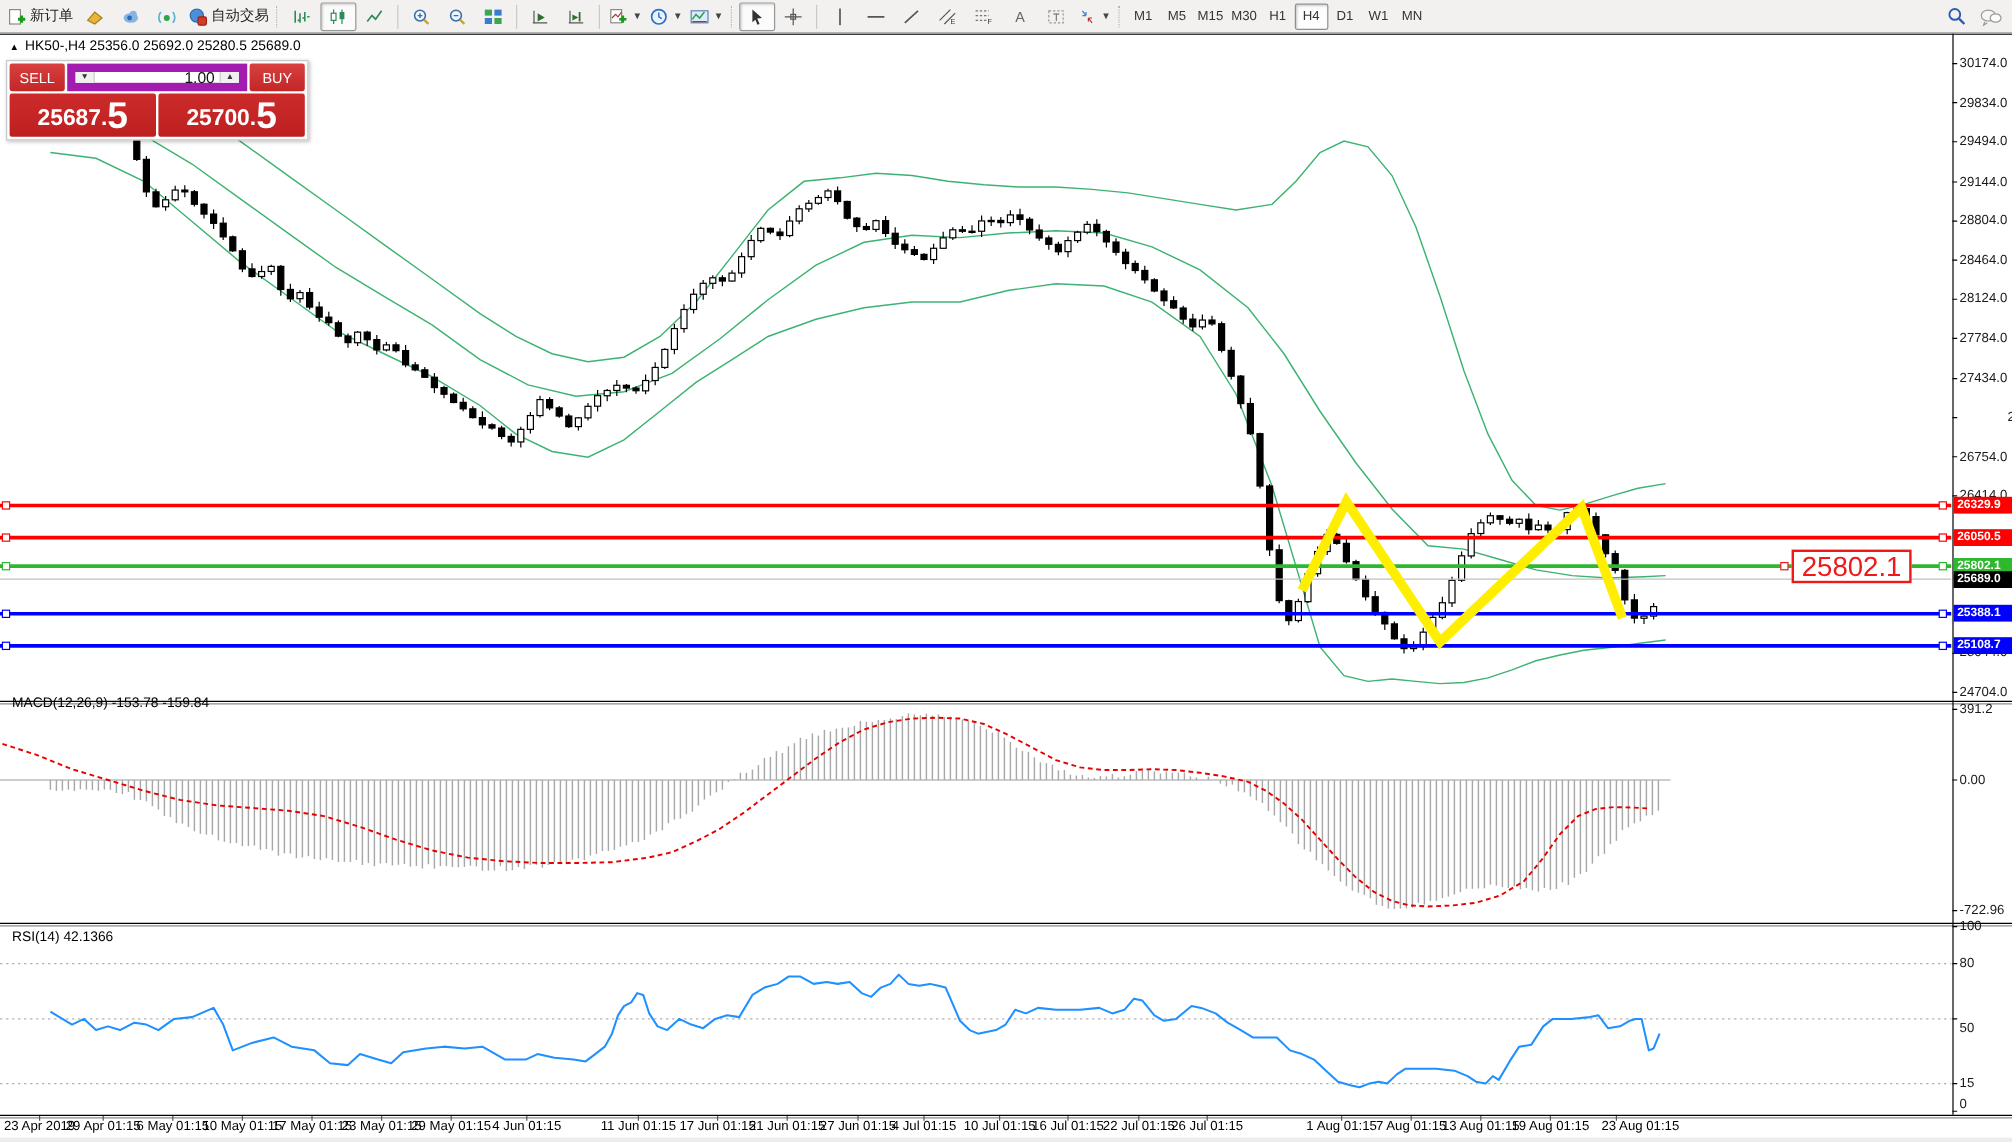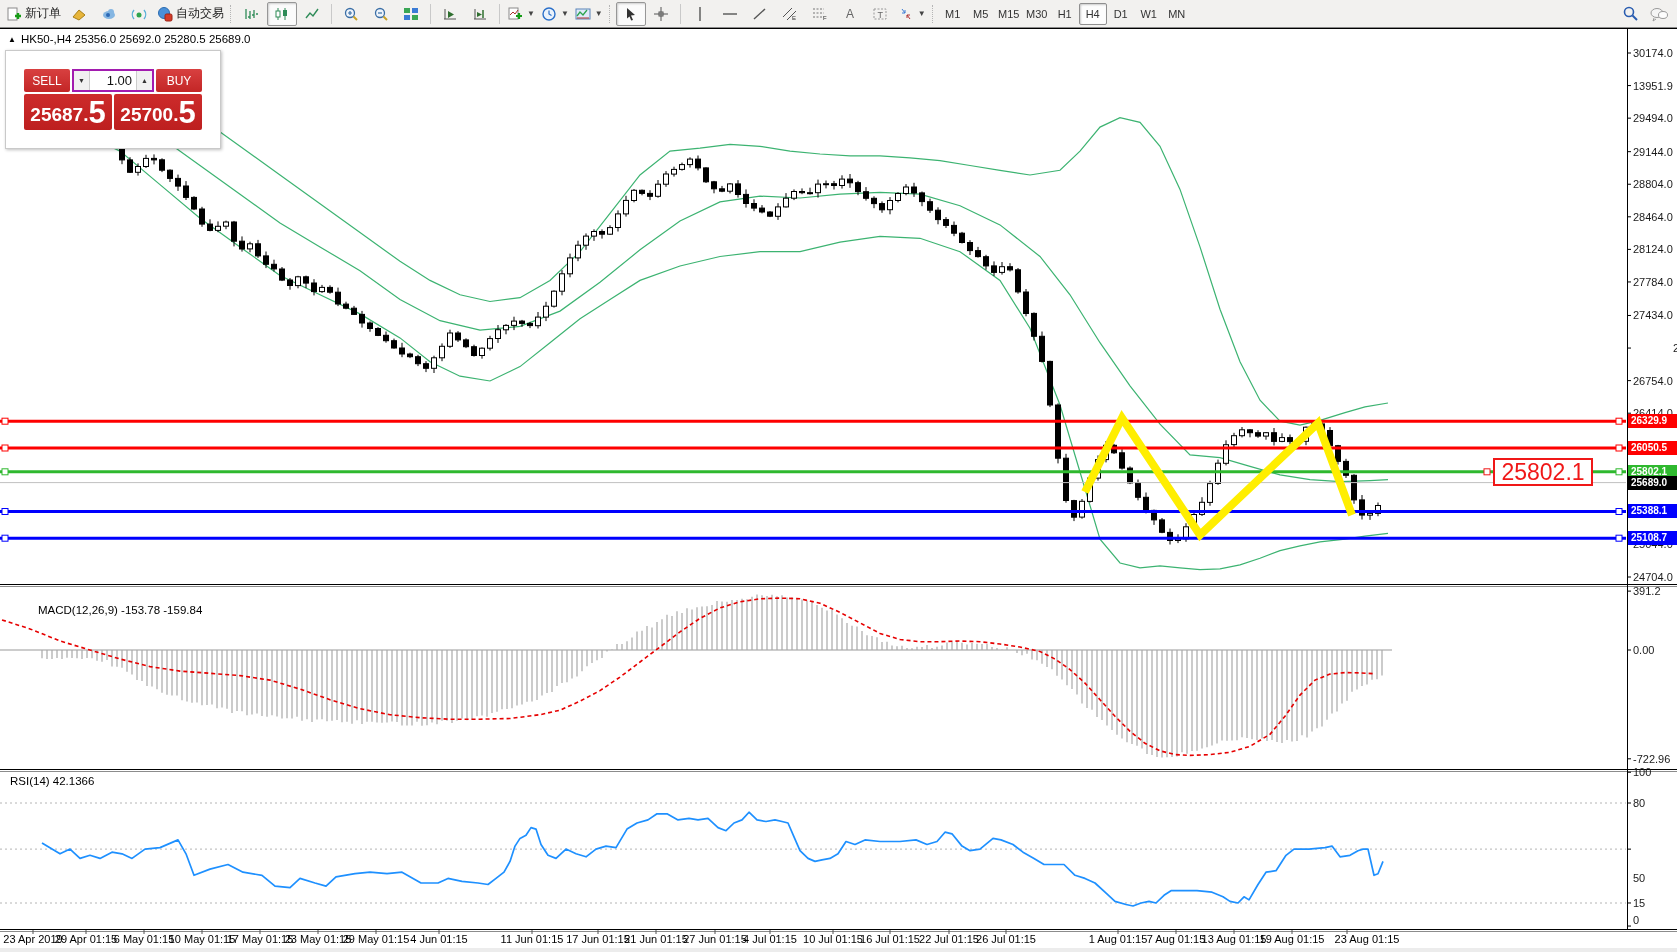--- a/index.html
+++ b/index.html
@@ -18,26 +18,26 @@
       font-size:11px;color:#333;border:1px solid transparent;border-radius:2px;}
   .tf.active{background:#fdfdfd;border-color:#8f8f8f;box-shadow:inset 1px 1px 2px rgba(0,0,0,.2);}
   #tb-right{margin-left:auto;display:flex;align-items:center;margin-right:8px;gap:10px;}
   
   #chart-wrap{position:absolute;left:0;top:28px;width:1677px;height:924px;background:#fff;}
   #chart-svg{position:absolute;left:0;top:0;}
   .abs{position:absolute;}
   #chart-header{left:8px;top:5px;font-size:11.5px;color:#000;display:flex;align-items:center;gap:5px;}
   #chart-header .tri{font-size:8px;}
   
-  #trade-panel{left:5px;top:22px;width:216px;background:#fff;border:1px solid #c9c9c9;
-               box-shadow:1px 1px 3px rgba(0,0,0,.25);padding:18px;box-sizing:border-box;}
+  #trade-panel{left:5px;top:22px;width:252px;background:#fff;border:1px solid #c9c9c9;
+               box-shadow:1px 1px 3px rgba(0,0,0,.25);padding:2px;box-sizing:border-box;}
   #tp-row1{display:flex;height:23px;gap:2px;}
   .tp-btn{flex:0 0 46px;background:linear-gradient(#d84040,#c32626);color:#fff;font-size:12px;
           display:flex;align-items:center;justify-content:center;border-radius:2px;}
-  #tp-spin{flex:1;display:flex;border:2px solid #a21caf;background:#fff;}
+  #tp-spin{flex:1;display:flex;border:7px solid #a21caf;background:#fff;}
   .spin-btn{width:15px;background:#f1f1f1;border-right:1px solid #ccc;display:flex;align-items:center;
             justify-content:center;font-size:7px;color:#333;}
   .spin-btn.up{border-right:none;border-left:1px solid #ccc;}
   #tp-vol{flex:1;display:flex;align-items:center;justify-content:flex-end;padding-right:4px;font-size:13px;}
   #tp-row2{display:flex;height:36px;gap:2px;margin-top:2px;}
   .tp-price{flex:1;background:linear-gradient(#cd2b2b,#bd1f1f);color:#fff;display:flex;align-items:flex-end;
             justify-content:center;border-radius:2px;padding-bottom:2px;}
   .tp-price .pmain{font-size:19px;font-weight:bold;line-height:26px;}
   .tp-price .pbig{font-size:31px;font-weight:bold;line-height:30px;}
   
@@ -1017,28 +1017,28 @@
         <span class="pmain">25687.</span>
           <span class="pbig">5</span>
       </div>
       <div class="tp-price">
         <span class="pmain">25700.</span>
           <span class="pbig">5</span>
       </div>
     </div>
   </div>
 
-  <div class="abs ind-label" style="left:10px;top:576px;margin-left:28px;">MACD(12,26,9) -153.78 -159.84</div>
+  <div class="abs ind-label" style="left:10px;top:552px;">MACD(12,26,9) -153.78 -159.84</div>
   <div class="abs ind-label" style="left:10px;top:747px;">RSI(14) 42.1366</div>
 
   <div id="price-callout" class="abs" style="left:1493px;top:430px;">25802.1</div>
 
   <div id="price-axis">
       <div class="ptick" style="top:19px;">30174.0</div>
-      <div class="ptick" style="top:52px;">13951.9</div>
+      <div class="ptick" style="top:52px;">29834.0</div>
       <div class="ptick" style="top:84px;">29494.0</div>
       <div class="ptick" style="top:118px;">29144.0</div>
       <div class="ptick" style="top:150px;">28804.0</div>
       <div class="ptick" style="top:183px;">28464.0</div>
       <div class="ptick" style="top:215px;">28124.0</div>
       <div class="ptick" style="top:248px;">27784.0</div>
       <div class="ptick" style="top:281px;">27434.0</div>
       <div class="ptick" style="top:314px;margin-left:40px;">27094.0</div>
       <div class="ptick" style="top:347px;">26754.0</div>
       <div class="ptick" style="top:379px;">26414.0</div>
@@ -1054,21 +1054,21 @@
       <div class="hl-label" style="top:448px;background:#000000;">25689.0</div>
     </div>
   <div id="macd-axis">
       <div class="stick" style="top:557px;">391.2</div>
       <div class="stick" style="top:616px;">0.00</div>
       <div class="stick" style="top:725px;">-722.96</div>
     </div>
   <div id="rsi-axis">
       <div class="stick" style="top:738px;">100</div>
       <div class="stick" style="top:769px;">80</div>
-      <div class="stick" style="top:844px;text-align:center;">50</div>
+      <div class="stick" style="top:823px;text-align:center;">50</div>
       <div class="stick" style="top:869px;">15</div>
       <div class="stick" style="top:886px;">0</div>
     </div>
   <div id="date-axis"></div>
 </div>
 <div id="bottom-strip"></div>
 
 <div class="dtick" style="left:33px;">23 Apr 2019</div>
 <div class="dtick" style="left:86px;">29 Apr 01:15</div>
 <div class="dtick" style="left:144px;">6 May 01:15</div>

